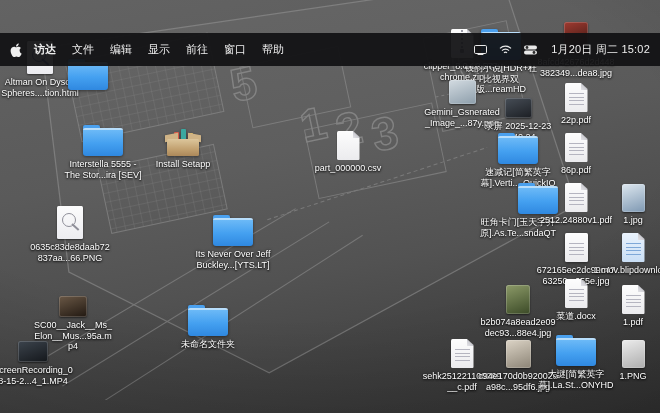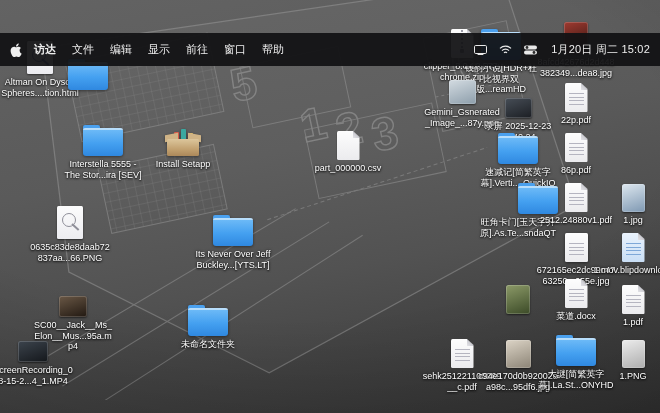--- a/index.html
+++ b/index.html
@@ -331,20 +331,21 @@
           <div class="gl-page blue lines">
             <i class="fold"></i>
           </div>
         </div>
         <div class="icon-label">1.mov.blipdownload</div>
       </div>
       <div class="desk-icon" style="left: 478px; top: 278px;">
         <div class="glyph-wrap">
           <div class="gl-thumb" style="width: 24px; height: 29px; background: linear-gradient(160deg, rgb(140, 154, 104), rgb(59, 74, 39));"></div>
         </div>
+        <div class="icon-label">b2b074a8ead2e09dec93...88e4.jpg</div>
       </div>
       <div class="desk-icon" style="left: 536px; top: 272px;">
         <div class="glyph-wrap">
           <div class="gl-page lines">
             <i class="fold"></i>
           </div>
         </div>
         <div class="icon-label">菜道.docx</div>
       </div>
       <div class="desk-icon" style="left: 593px; top: 278px;">

